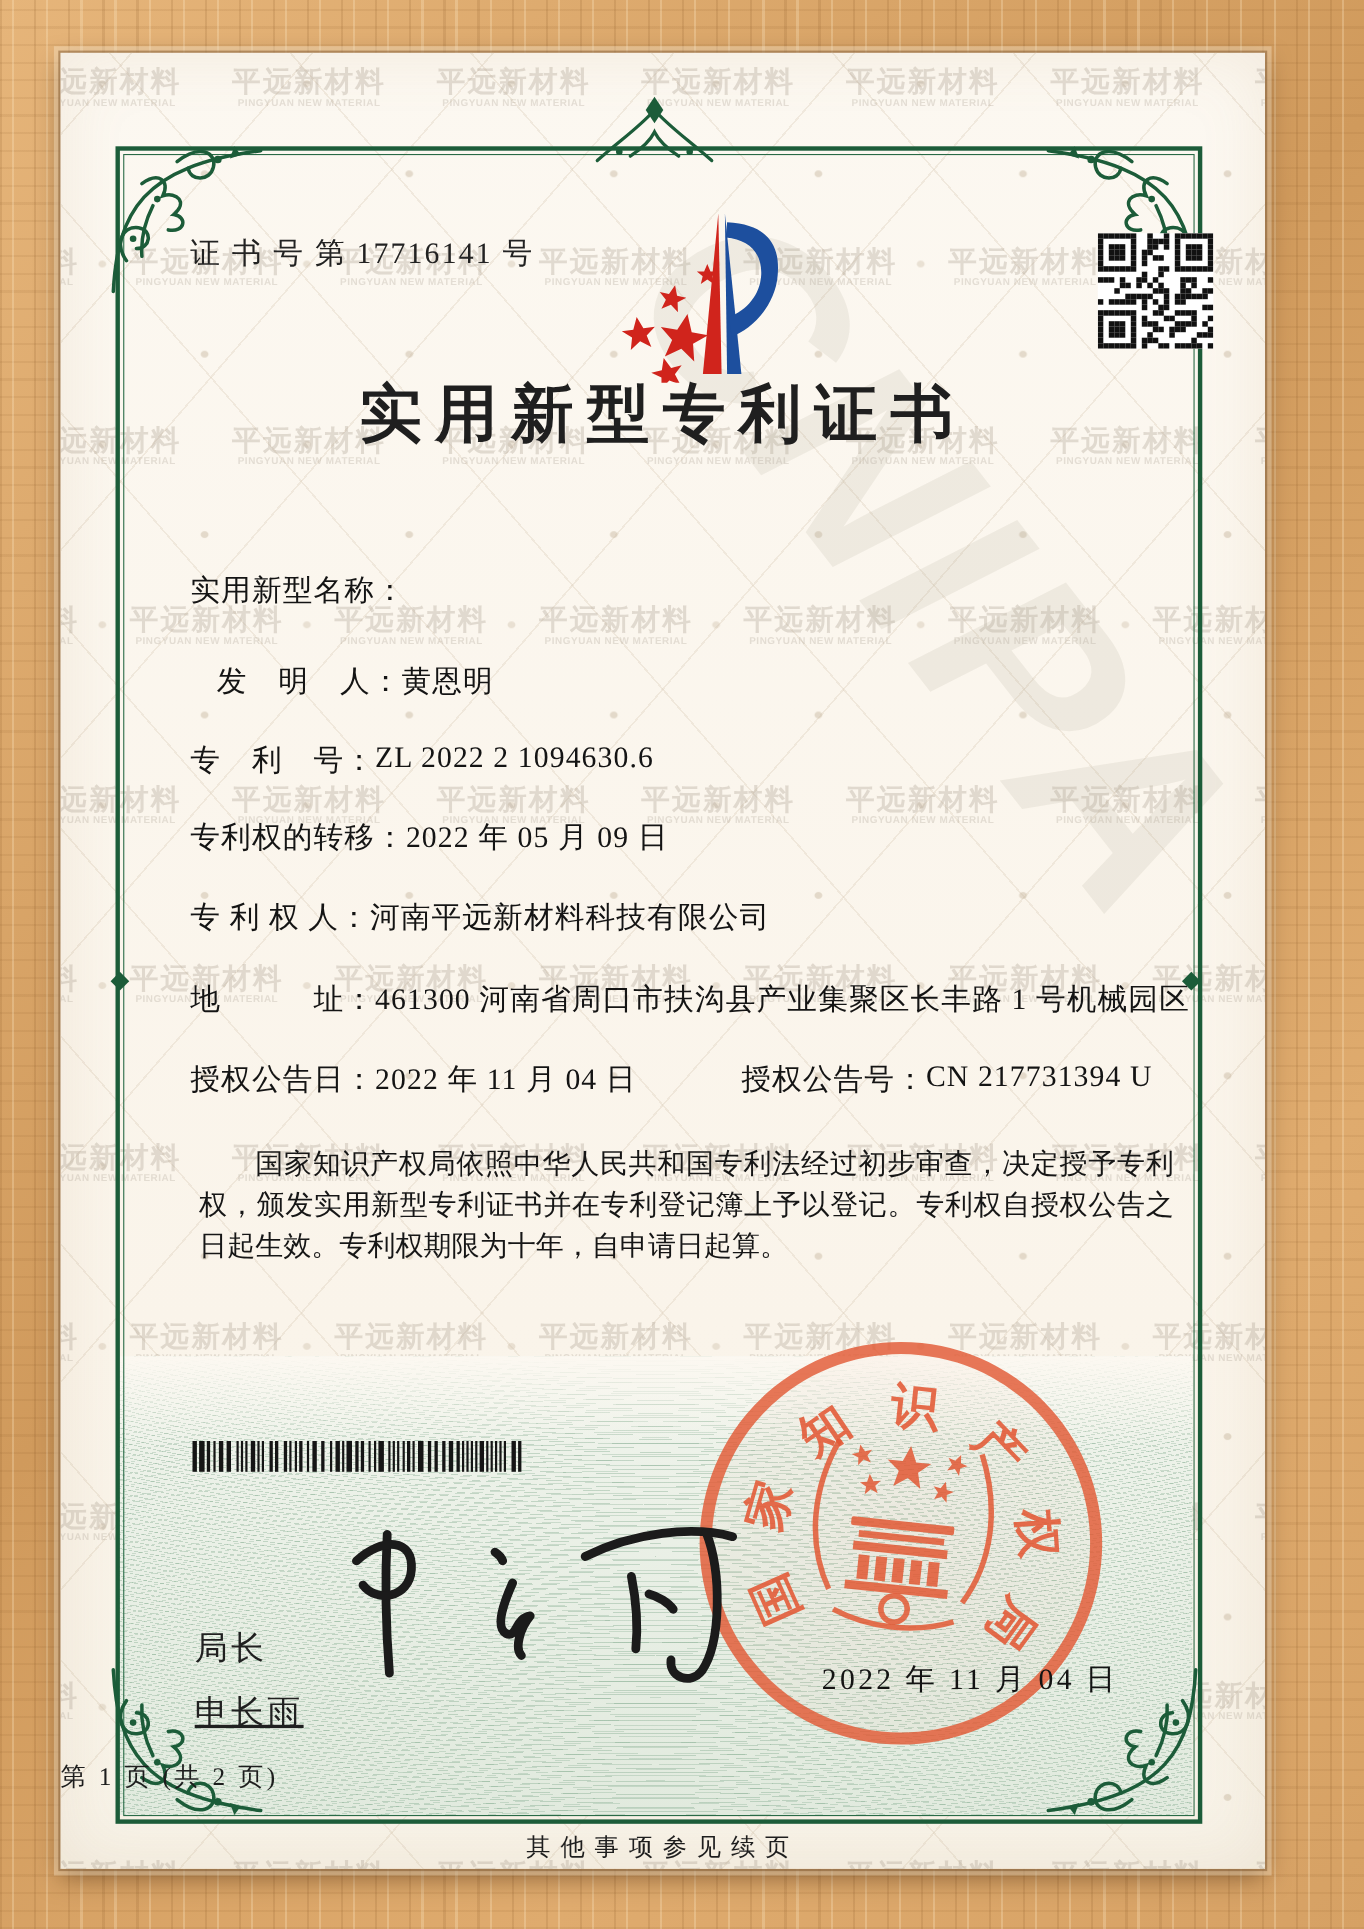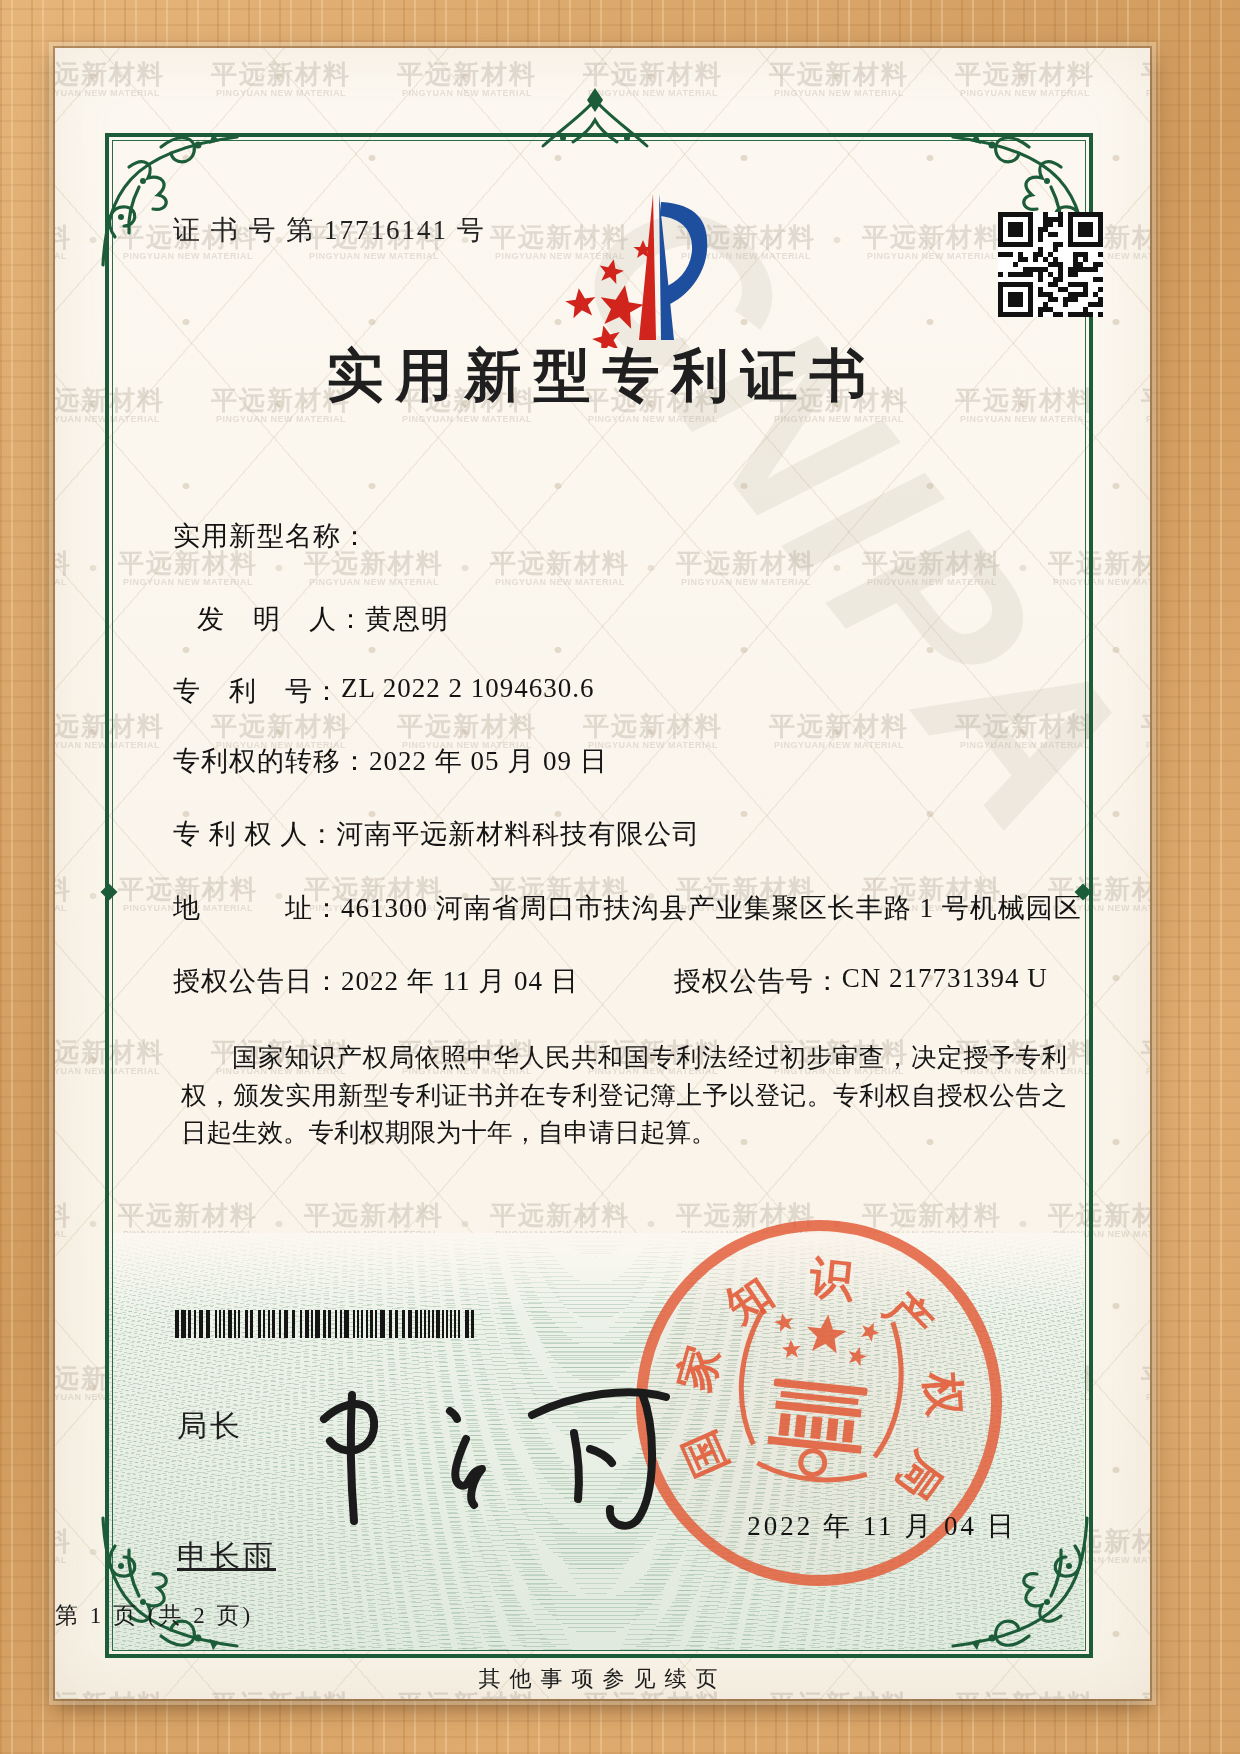--- a/index.html
+++ b/index.html
@@ -781,21 +781,21 @@
       <div style="width: 4px; margin-right: 2px;"></div>
       <div style="width: 2px; margin-right: 2px;"></div>
       <div style="width: 2px; margin-right: 2px;"></div>
       <div style="width: 2px; margin-right: 2px;"></div>
       <div style="width: 2px; margin-right: 2px;"></div>
       <div style="width: 2px; margin-right: 5px;"></div>
       <div style="width: 4px; margin-right: 2px;"></div>
       <div style="width: 3px; margin-right: 3px;"></div>
     </div>
 
-  <div class="content signer" style="top:1358px;font-family:Liberation Mono, monospace;">局长</div>
+  <div class="content signer" style="top:1430px;font-family:Liberation Mono, monospace;">局长</div>
   <div class="content signer" style="top:1488px;text-decoration:underline;">申长雨</div>
 
   <svg class="content sig-svg" width="400" height="210" viewBox="0 0 400 210">
     <g stroke="#1b1b1b" fill="none" stroke-width="8" stroke-linecap="round" stroke-linejoin="round">
       <path d="M62,42 C60,80 61,130 64,168"></path>
       <path d="M34,66 C58,44 86,46 84,74 C82,100 52,104 40,88"></path>
       <path d="M160,58 C163,60 166,63 167,66"></path>
       <path d="M176,86 C168,104 160,126 170,132 C180,137 178,118 192,116 C182,128 178,146 184,152"></path>
       <path d="M242,62 C286,40 340,34 376,44"></path>
       <path d="M352,40 C366,76 366,140 348,166 C338,179 318,172 320,156"></path>

